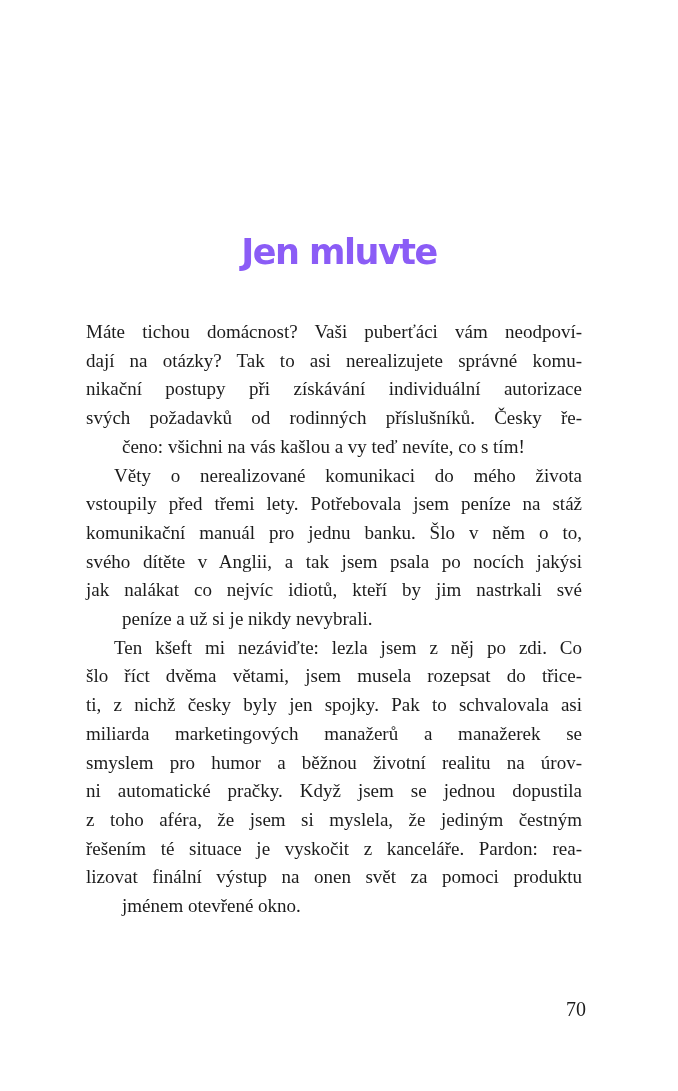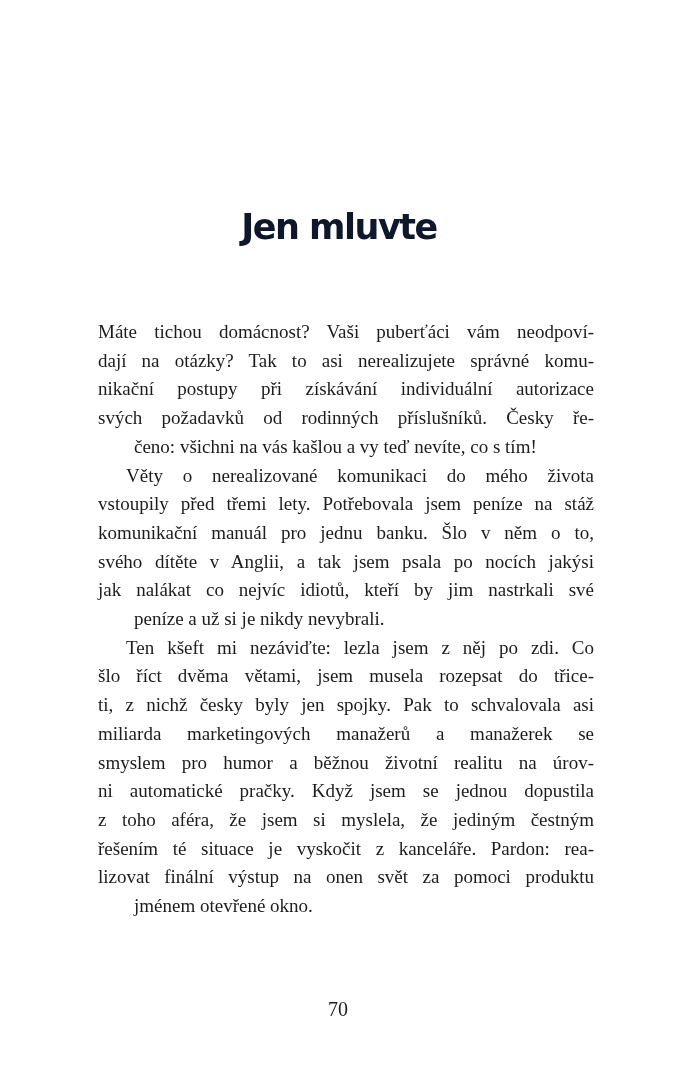--- a/index.html
+++ b/index.html
@@ -11,36 +11,36 @@
     position: relative;
     width: 678px;
     height: 1091px;
     background: #ffffff;
     color: #1c1c1c;
     font-family: "Liberation Serif", serif;
     overflow: hidden;
   }
   .chapter-title {
     position: absolute;
-    top: 207px;
+    top: 232px;
     left: 0;
     width: 100%;
     margin: 0;
     text-align: center;
     font-family: "DejaVu Sans", sans-serif;
     font-weight: 700;
     font-size: 35px;
     line-height: 40px;
     letter-spacing: -1.5px;
-    color: #0f172a;
+    color: #8b5cf6;
   }
   .text-block {
     position: absolute;
     top: 318px;
-    left: 98px;
+    left: 86px;
     width: 496px;
     font-size: 19px;
     line-height: 28.7px;
   }
   .paragraph {
     margin: 0;
     padding: 0;
   }
   .line {
     text-align: justify;
@@ -53,21 +53,21 @@
     margin-left: 36px;
   }
   .paragraph.indented .line:first-child {
     padding-left: 28px;
   }
   .page-number {
     position: absolute;
     top: 996px;
     left: 90px;
     width: 496px;
-    text-align: center;
+    text-align: right;
     font-size: 20px;
     line-height: 26px;
     color: #1c1c1c;
   }
 </style>
 </head>
 <body>
 
 <div class="page">
   <h1 class="chapter-title">Jen mluvte</h1>

